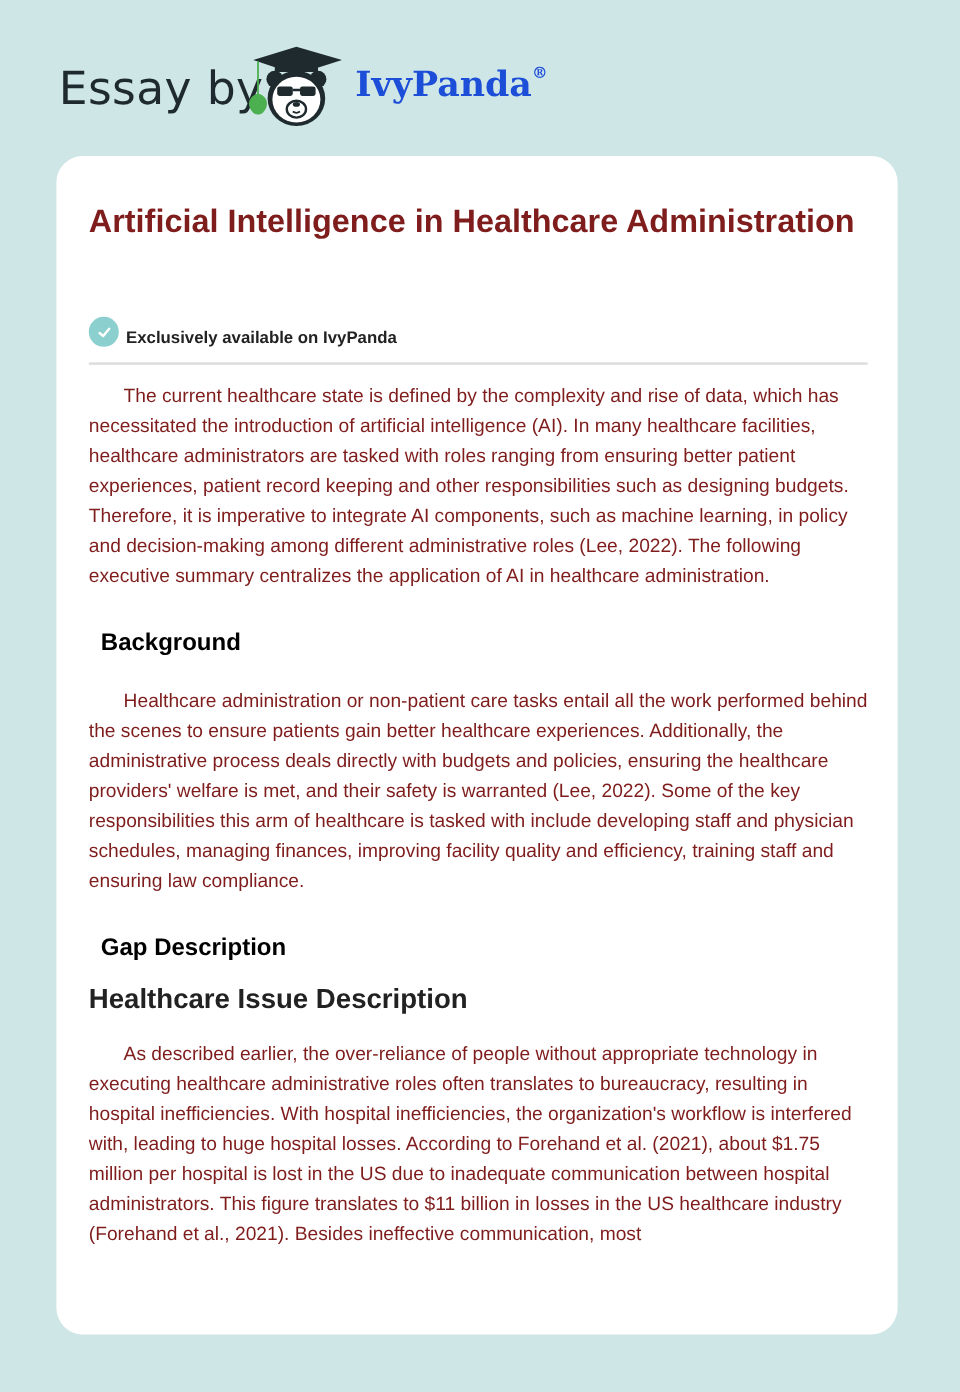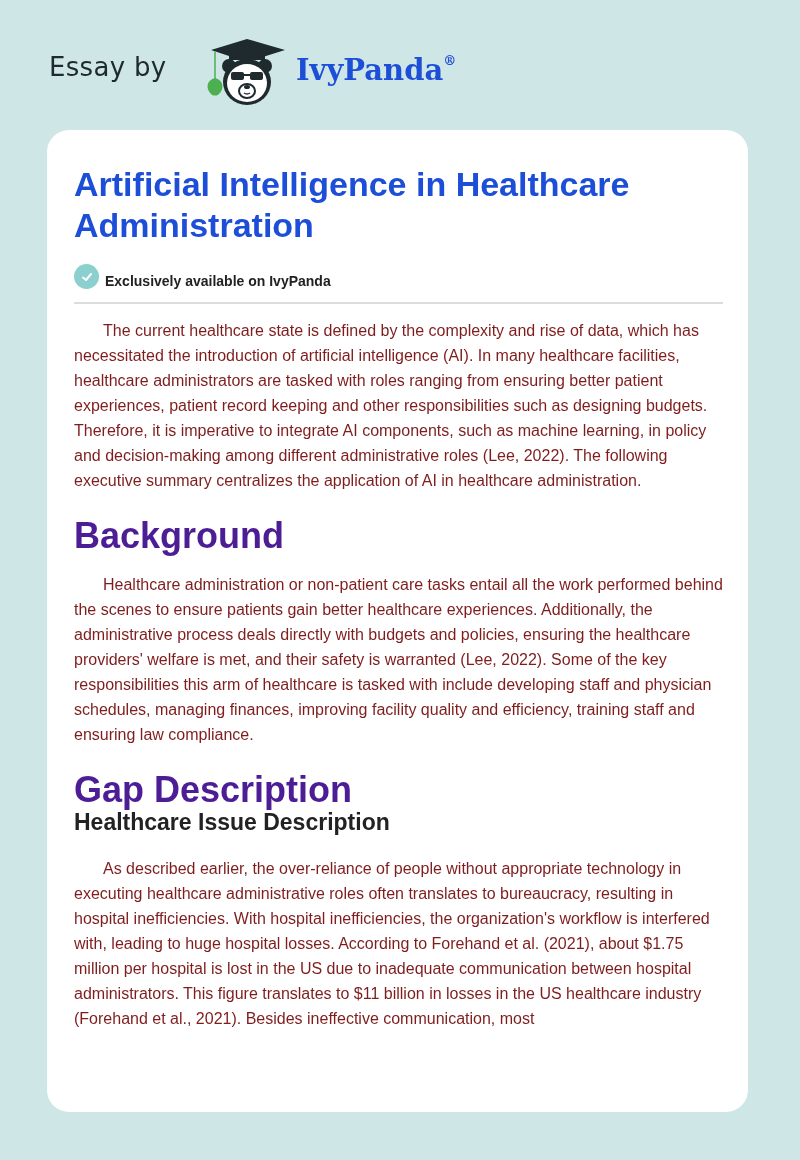--- a/index.html
+++ b/index.html
@@ -9,55 +9,55 @@
     font-family: "Liberation Sans", sans-serif;
     color: #222;
     position: relative;
   }
   .header {
     position: absolute; left: 0; top: 0; width: 800px; height: 120px;
   }
   .essay-by {
     position: absolute; left: 49px; top: 52px;
     font-family: "DejaVu Sans", sans-serif;
-    font-size: 26px; color: #1e2a2e; letter-spacing: 0.3px;
+    font-size: 38px; color: #1e2a2e; letter-spacing: 0.3px;
   }
   .logo-icon { position: absolute; left: 203px; top: 36px; width: 88px; height: 72px; }
   .brand {
     position: absolute; left: 296px; top: 53px;
     font-family: "DejaVu Serif", serif; font-weight: bold;
     font-size: 29px; color: #1d4ed8;
   }
   .brand sup { font-size: 13px; position: relative; top: -4px; }
   .card {
     position: absolute; left: 47px; top: 130px; width: 701px; height: 982px;
     background: #fff; border-radius: 22px; overflow: hidden;
   }
   .title {
     position: absolute; left: 27px; top: 34px; width: 640px;
-    font-size: 34px; font-weight: bold; line-height: 41px; color: #1d4ed8;
+    font-size: 27px; font-weight: bold; line-height: 41px; color: #7f1d1d;
     margin: 0;
   }
   .badge {
     position: absolute; left: 27px; top: 134px; display: flex; align-items: flex-end;
   }
   .badge .check {
     width: 25px; height: 25px; border-radius: 50%; background: #8ccfcf;
     display: flex; align-items: center; justify-content: center; margin-right: 6px;
   }
   .badge .label { font-size: 14px; font-weight: bold; color: #222; }
   .divider {
     position: absolute; left: 27px; top: 172px; width: 649px; height: 2px; background: #dcdcdc;
   }
   .content { position: absolute; left: 27px; top: 188px; width: 652px; }
   .para {
     font-size: 16px; line-height: 25px; color: #7f1d1d; margin: 0;
     text-indent: 29px;
   }
-  .h2 { font-size: 36px; font-weight: bold; color: #4c1d95; margin: 0; line-height: 34px; }
+  .h2 { font-size: 20px; font-weight: bold; color: #000000; margin: 10px; line-height: 34px; }
   .h3 { font-size: 23px; font-weight: bold; color: #222; margin: 0; line-height: 30px; }
 </style>
 </head>
 <body>
 
 <div class="header">
   <span class="essay-by">Essay by</span>
   <span class="logo-icon">
     <svg width="88" height="72" viewBox="0 0 88 72">
 

